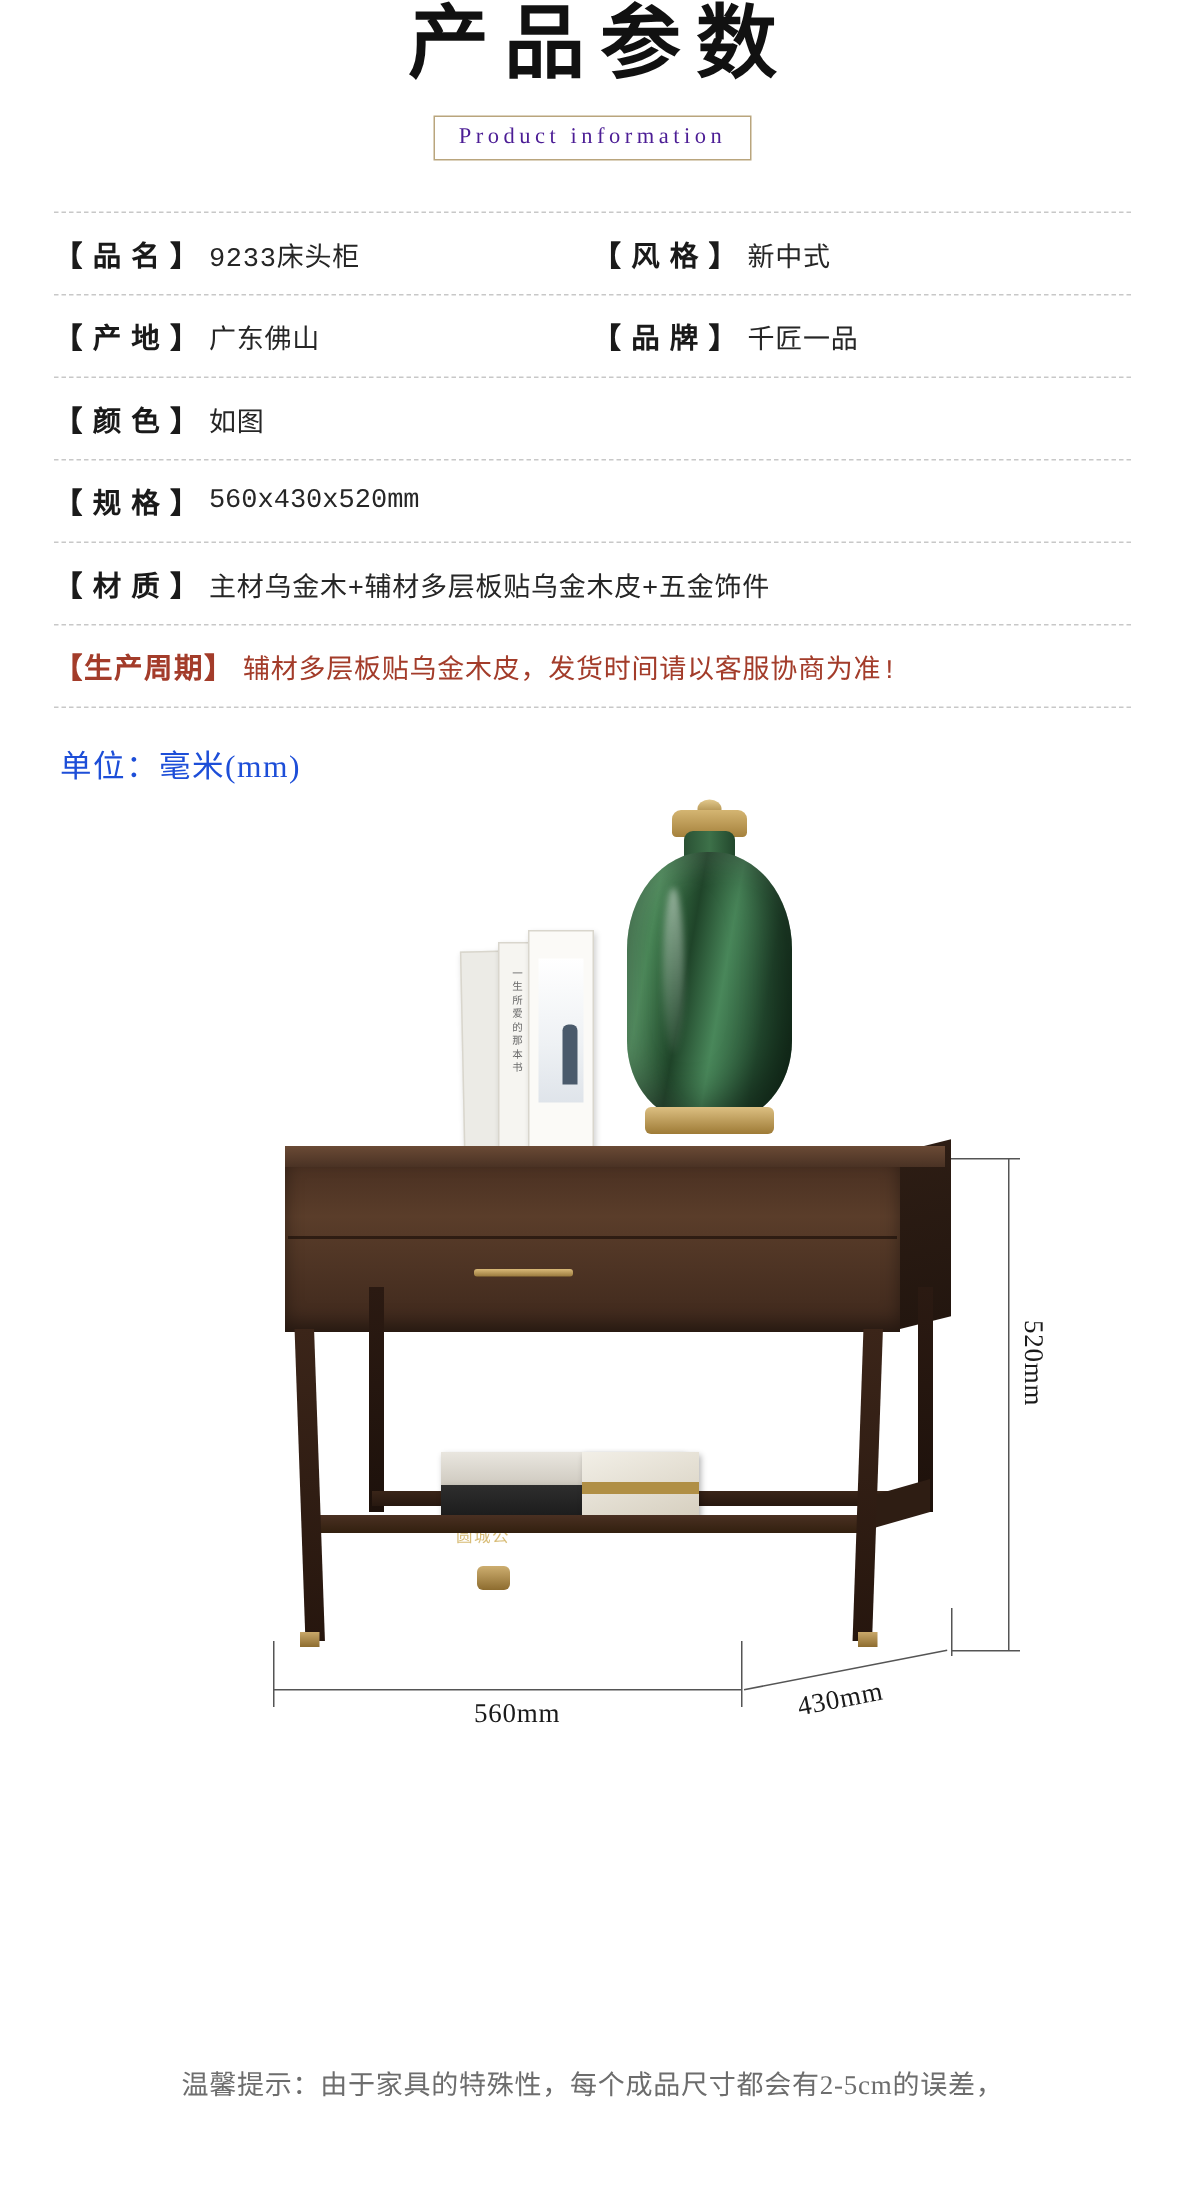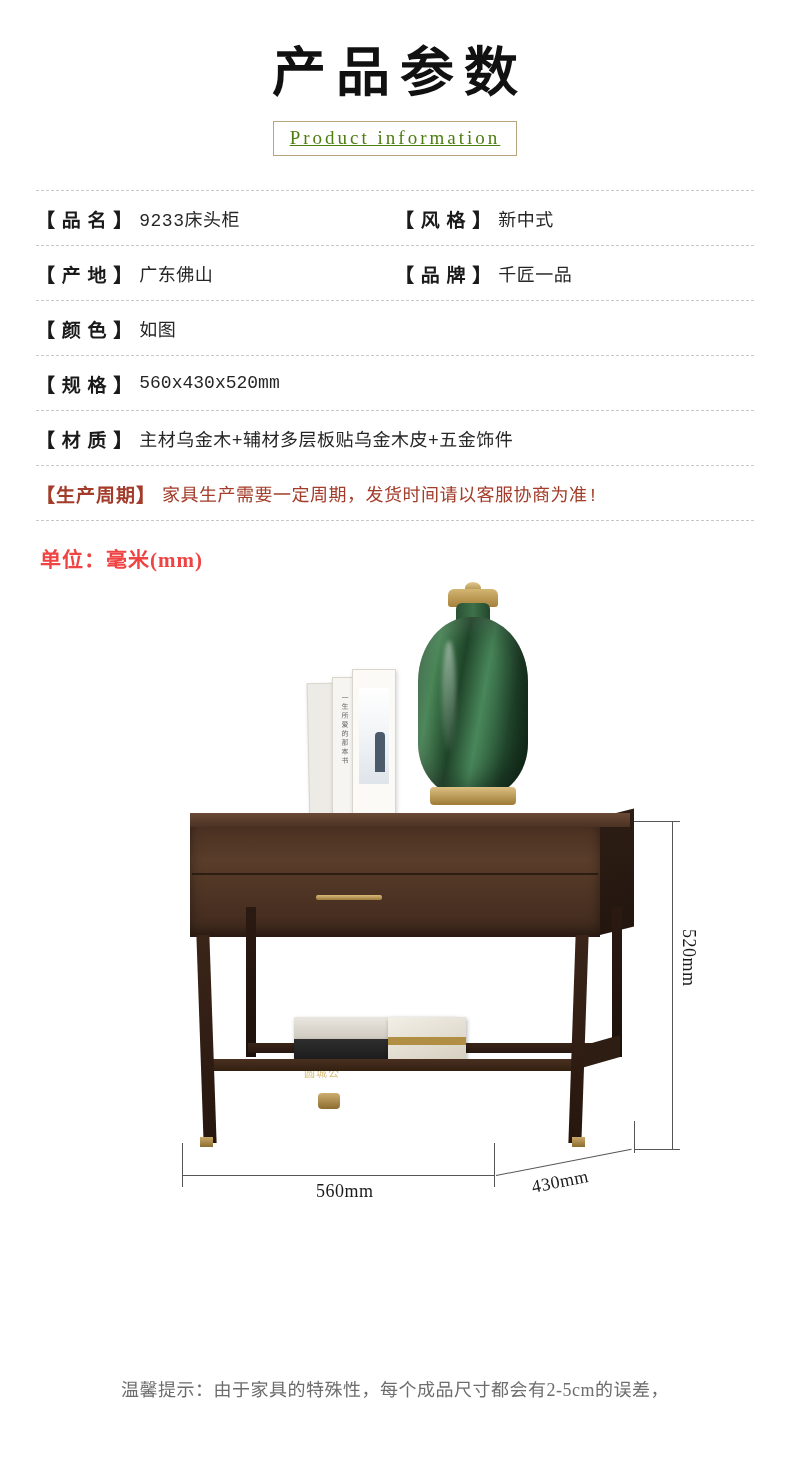--- a/index.html
+++ b/index.html
@@ -11,46 +11,44 @@
     width: 790px;
     height: 1469px;
     position: relative;
     font-family: "Liberation Serif", "DejaVu Serif", serif;
     color: #1a1a1a;
     overflow: hidden;
   }
 
   
   .header {
-    padding-top: 44px;
     text-align: center;
   }
   .title-cn {
     font-family: "Liberation Serif", "DejaVu Serif", serif;
     font-size: 54px;
     letter-spacing: 10px;
     font-weight: 700;
     color: #111;
     line-height: 1.1;
     margin: 0;
     padding-left: 10px;
   }
   .title-en-wrap {
     margin-top: 18px;
     display: flex;
     justify-content: center;
   }
   .title-en {
     border: 1px solid #b9a57d;
-    color: #4d7c0f;
+    color: #4c1d95;
     font-family: "Liberation Serif", "DejaVu Serif", serif;
-    font-size: 19px;
+    font-size: 15px;
     letter-spacing: 3px;
     padding: 5px 16px 6px 16px;
-    text-decoration: underline;
   }
 
   
   .spec {
     margin: 34px 36px 0 36px;
   }
   .spec-row {
     display: flex;
     align-items: center;
     border-bottom: 1px dashed #c8c8c8;
@@ -88,23 +86,23 @@
   .row-warn .val {
     color: #a33c2a;
   }
   .row-warn .lab { font-weight: 700; }
   .row-warn .val { font-size: 18px; }
 
   
   .unit {
     margin: 22px 0 0 40px;
     font-size: 21px;
-    font-weight: 700;
+    font-weight: 400;
     letter-spacing: 1px;
-    color: #ef4444;
+    color: #1d4ed8;
   }
 
   
   .figure {
     position: relative;
     width: 790px;
     height: 620px;
     margin-top: 4px;
   }
 
@@ -381,21 +379,21 @@
   <div class="spec-row">
     <div class="cell full">
       <span class="lab">【 材  质 】</span>
       <span class="val">主材乌金木+辅材多层板贴乌金木皮+五金饰件</span>
     </div>
   </div>
 
   <div class="spec-row row-warn">
     <div class="cell full">
       <span class="lab">【生产周期】</span>
-      <span class="val">家具生产需要一定周期，发货时间请以客服协商为准!</span>
+      <span class="val">辅材多层板贴乌金木皮，发货时间请以客服协商为准!</span>
     </div>
   </div>
 
 </div>
 
 <div class="unit">单位：毫米(mm)</div>
 
 <div class="figure">
 
   <div class="vase">

